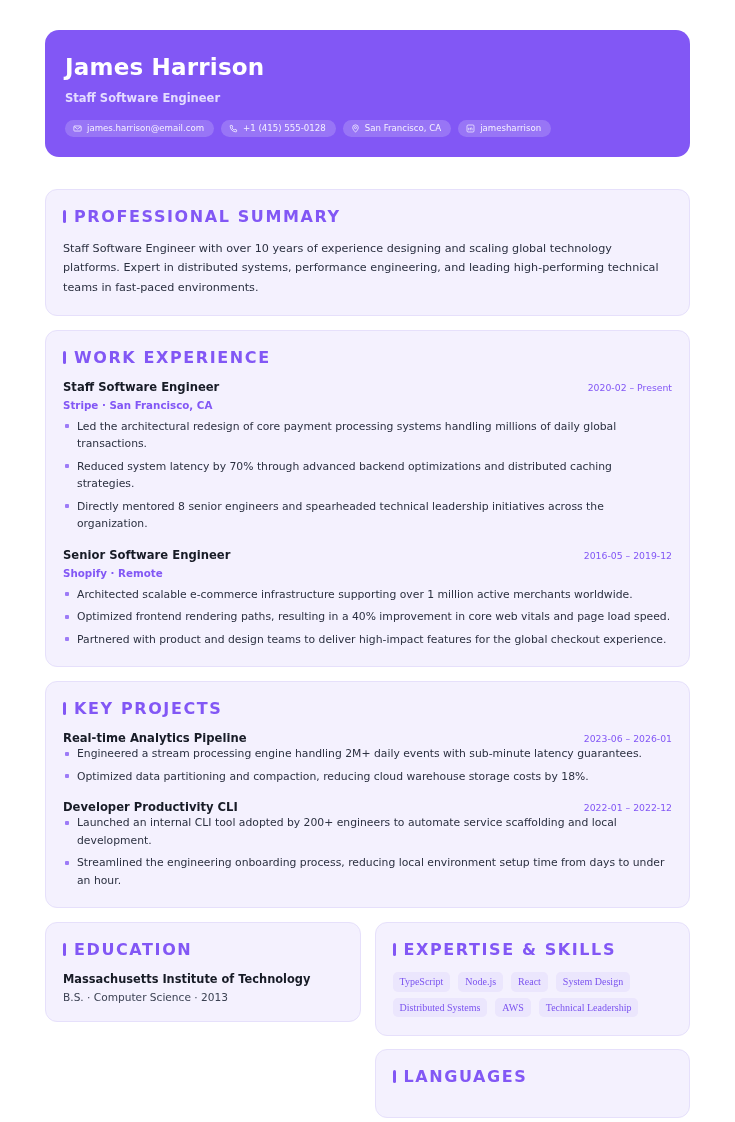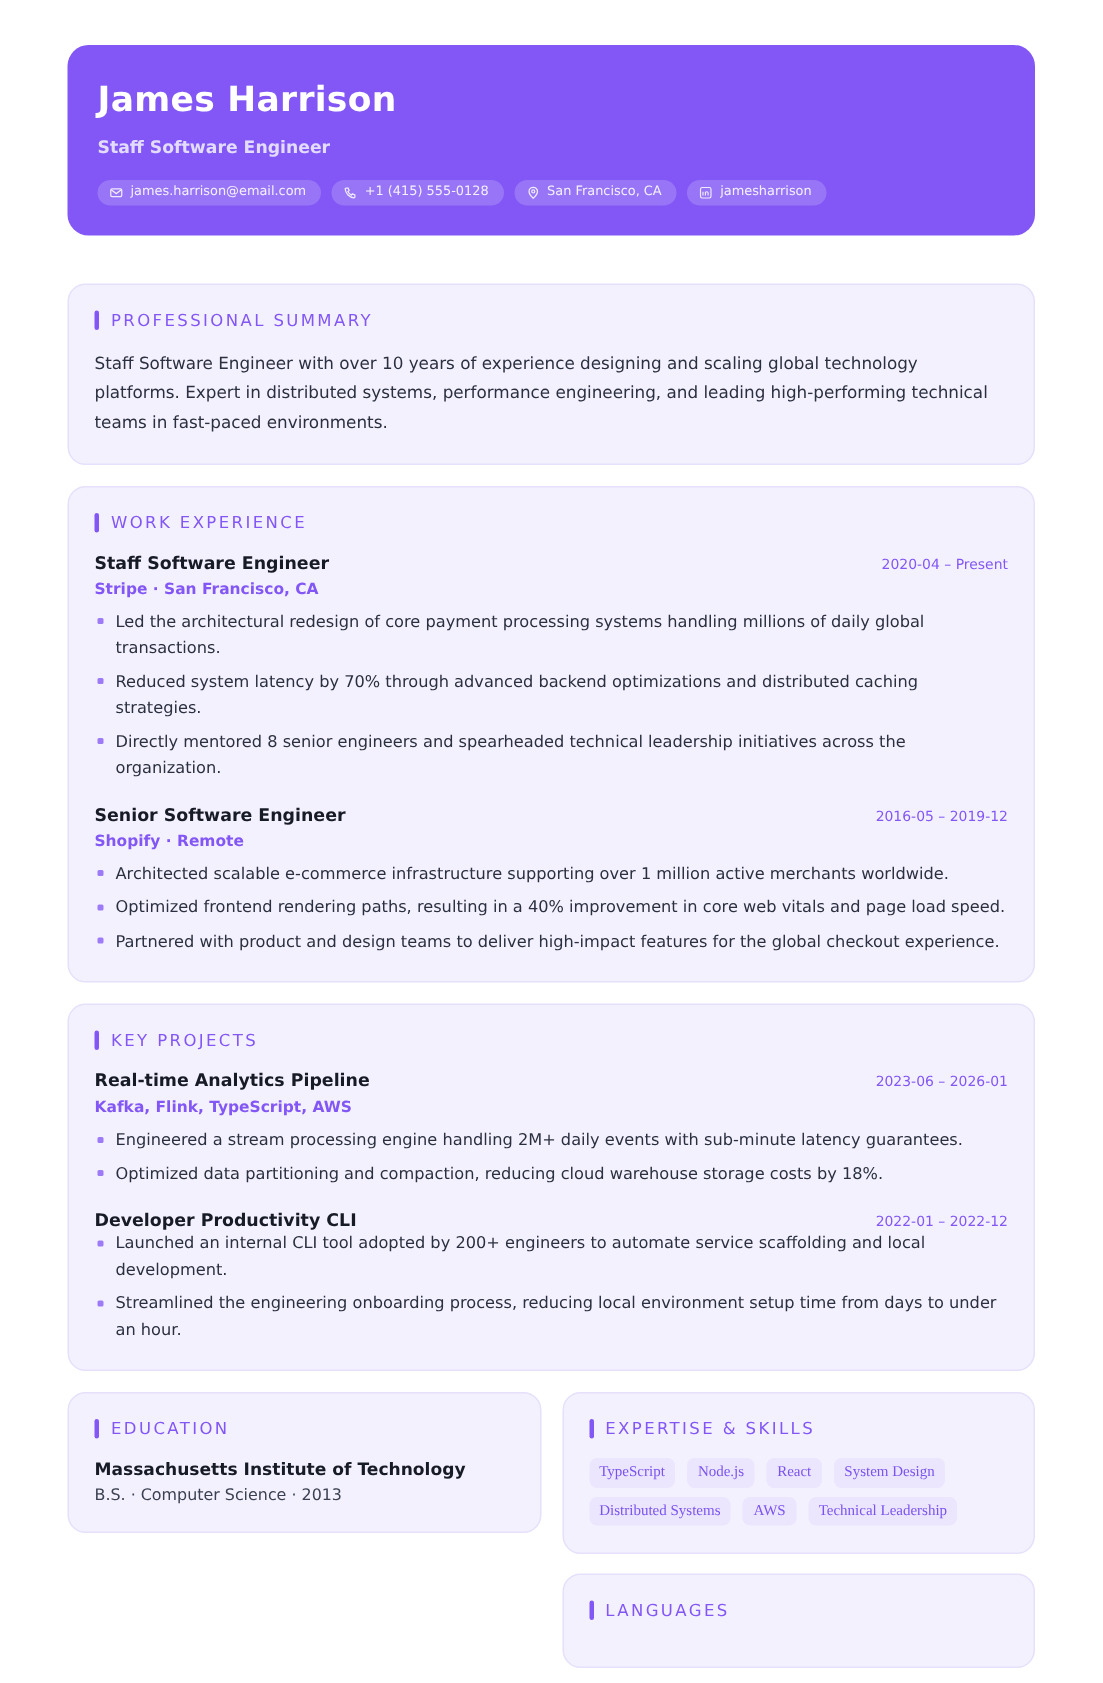--- a/index.html
+++ b/index.html
@@ -72,22 +72,22 @@
     margin-bottom: 13px;
   }
   .accent-bar {
     width: 3px;
     height: 13px;
     background: #8257f5;
     border-radius: 2px;
     flex: none;
   }
   .section-title {
-    font-size: 11px;
-    font-weight: normal;
+    font-size: 16px;
+    font-weight: bold;
     letter-spacing: 1.6px;
     color: #8257f5;
   }
 
   
   .summary-text {
     font-size: 11.2px;
     line-height: 1.72;
     color: #2b3040;
   }
@@ -232,21 +232,21 @@
 
 <div class="card">
   <div class="section-head">
     <span class="accent-bar"></span>
     <span class="section-title">WORK EXPERIENCE</span>
   </div>
   <div id="experience-list">
       <div class="entry">
         <div class="entry-top">
           <div class="entry-role">Staff Software Engineer</div>
-          <div class="entry-dates">2020-04 – Present</div>
+          <div class="entry-dates">2020-02 – Present</div>
         </div>
         <div class="entry-sub">Stripe · San Francisco, CA</div>
         <ul class="bullets">
           <li>Led the architectural redesign of core payment processing systems handling millions of daily global transactions.</li>
           <li>Reduced system latency by 70% through advanced backend optimizations and distributed caching strategies.</li>
           <li>Directly mentored 8 senior engineers and spearheaded technical leadership initiatives across the organization.</li>
         </ul>
       </div>
       <div class="entry">
         <div class="entry-top">
@@ -267,21 +267,20 @@
   <div class="section-head">
     <span class="accent-bar"></span>
     <span class="section-title">KEY PROJECTS</span>
   </div>
   <div id="projects-list">
       <div class="entry">
         <div class="entry-top">
           <div class="entry-role">Real-time Analytics Pipeline</div>
           <div class="entry-dates">2023-06 – 2026-01</div>
         </div>
-        <div class="entry-sub">Kafka, Flink, TypeScript, AWS</div>
         <ul class="bullets">
           <li>Engineered a stream processing engine handling 2M+ daily events with sub-minute latency guarantees.</li>
           <li>Optimized data partitioning and compaction, reducing cloud warehouse storage costs by 18%.</li>
         </ul>
       </div>
       <div class="entry">
         <div class="entry-top">
           <div class="entry-role">Developer Productivity CLI</div>
           <div class="entry-dates">2022-01 – 2022-12</div>
         </div>

